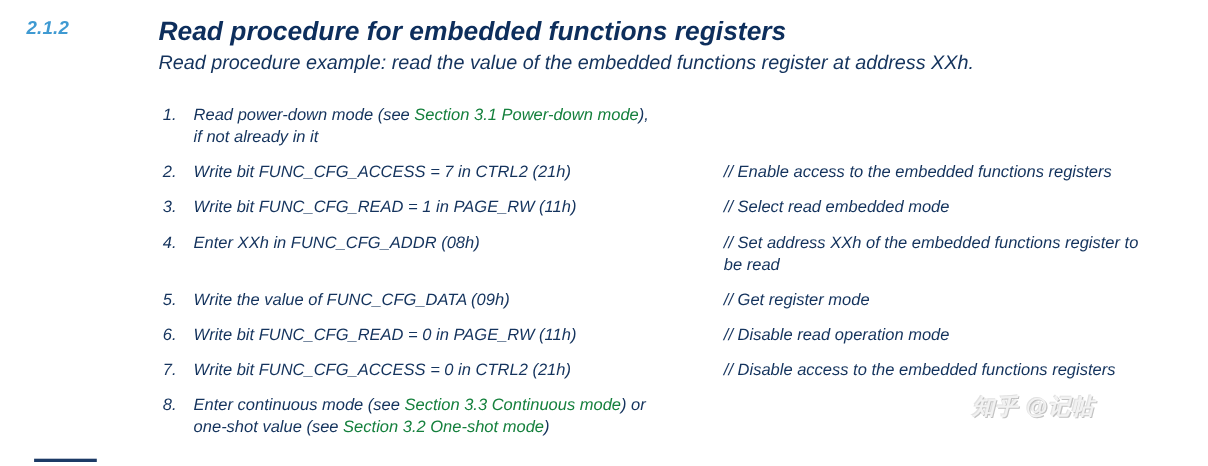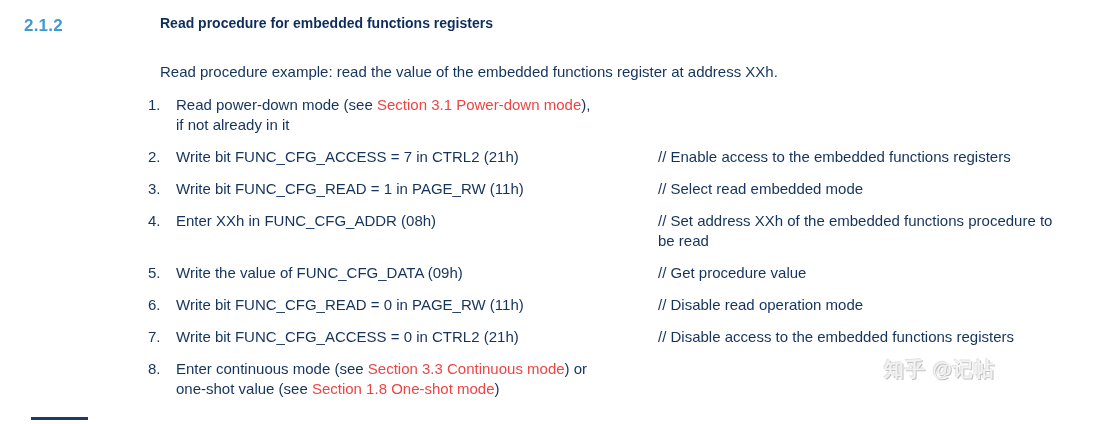--- a/index.html
+++ b/index.html
@@ -4,46 +4,47 @@
 <style>
   html, body { margin: 0; padding: 0; background: #ffffff; }
   .page {
     position: relative;
     width: 1098px;
     height: 420px;
     background: #ffffff;
     font-family: "Liberation Sans", sans-serif;
     color: #14335d;
     overflow: hidden;
+    font-style: italic;
   }
   .section-number {
     position: absolute;
     left: 24px;
     top: 16px;
     font-size: 17px;
     font-weight: bold;
     color: #3f9ad2;
     letter-spacing: 0.2px;
   }
   .page-title {
     position: absolute;
-    left: 160px;
+    left: 144px;
     top: 15px;
-    font-size: 14px;
+    font-size: 24px;
     font-weight: bold;
     color: #0d2e5c;
     margin: 0;
   }
   .page-subtitle {
     position: absolute;
     left: 144px;
     top: 47px;
-    font-size: 15px;
+    font-size: 18px;
     color: #14335d;
-    margin: 16px;
+    margin: 0;
   }
   .steps {
     position: absolute;
     left: 148px;
     top: 95px;
     width: 950px;
   }
   .step-row {
     display: flex;
     align-items: flex-start;
@@ -57,21 +58,21 @@
   }
   .step-text {
     flex: 0 0 482px;
     width: 482px;
   }
   .step-comment {
     flex: 0 0 440px;
     width: 440px;
     white-space: pre-line;
   }
-  .link { color: #ef4444; cursor: pointer; }
+  .link { color: #15803d; cursor: pointer; }
   .wm-main {
     position: absolute;
     left: 884px;
     top: 356px;
     font-size: 20px;
     font-weight: bold;
     color: #f2f2f2;
     text-shadow: 1px 1px 0 #c2c2c2, -1px -1px 0 #e2e2e2;
     letter-spacing: 1px;
     white-space: nowrap;
@@ -117,41 +118,41 @@
         <div class="step-comment">// Enable access to the embedded functions registers</div>
       </div>
       <div class="step-row">
         <span class="step-num">3.</span>
         <div class="step-text"><span>Write bit FUNC_CFG_READ = 1 in PAGE_RW (11h)</span></div>
         <div class="step-comment">// Select read embedded mode</div>
       </div>
       <div class="step-row">
         <span class="step-num">4.</span>
         <div class="step-text"><span>Enter XXh in FUNC_CFG_ADDR (08h)</span></div>
-        <div class="step-comment">// Set address XXh of the embedded functions procedure to
+        <div class="step-comment">// Set address XXh of the embedded functions register to
 be read</div>
       </div>
       <div class="step-row">
         <span class="step-num">5.</span>
         <div class="step-text"><span>Write the value of FUNC_CFG_DATA (09h)</span></div>
-        <div class="step-comment">// Get procedure value</div>
+        <div class="step-comment">// Get register mode</div>
       </div>
       <div class="step-row">
         <span class="step-num">6.</span>
         <div class="step-text"><span>Write bit FUNC_CFG_READ = 0 in PAGE_RW (11h)</span></div>
         <div class="step-comment">// Disable read operation mode</div>
       </div>
       <div class="step-row">
         <span class="step-num">7.</span>
         <div class="step-text"><span>Write bit FUNC_CFG_ACCESS = 0 in CTRL2 (21h)</span></div>
         <div class="step-comment">// Disable access to the embedded functions registers</div>
       </div>
       <div class="step-row">
         <span class="step-num">8.</span>
-        <div class="step-text"><span>Enter continuous mode (see </span><span class="link">Section 3.3 Continuous mode</span><span>) or</span><br><span>one-shot value (see </span><span class="link">Section 1.8 One-shot mode</span><span>)</span></div>
+        <div class="step-text"><span>Enter continuous mode (see </span><span class="link">Section 3.3 Continuous mode</span><span>) or</span><br><span>one-shot value (see </span><span class="link">Section 3.2 One-shot mode</span><span>)</span></div>
         <div class="step-comment"></div>
       </div>
     </div>
 
   <div class="wm-main">知乎 @记帖</div>
 
   <div class="wm-sub">CSDN @记帖</div>
 
   <div class="footer-bar-fragment"></div>
 

